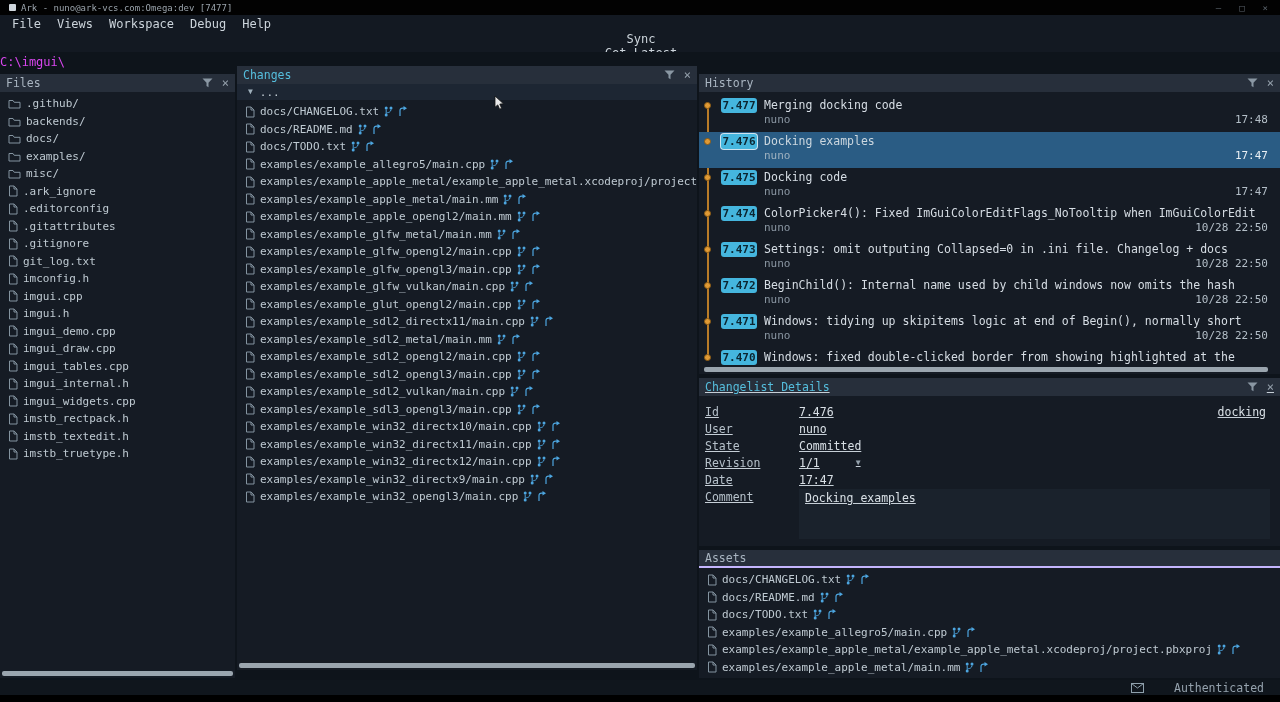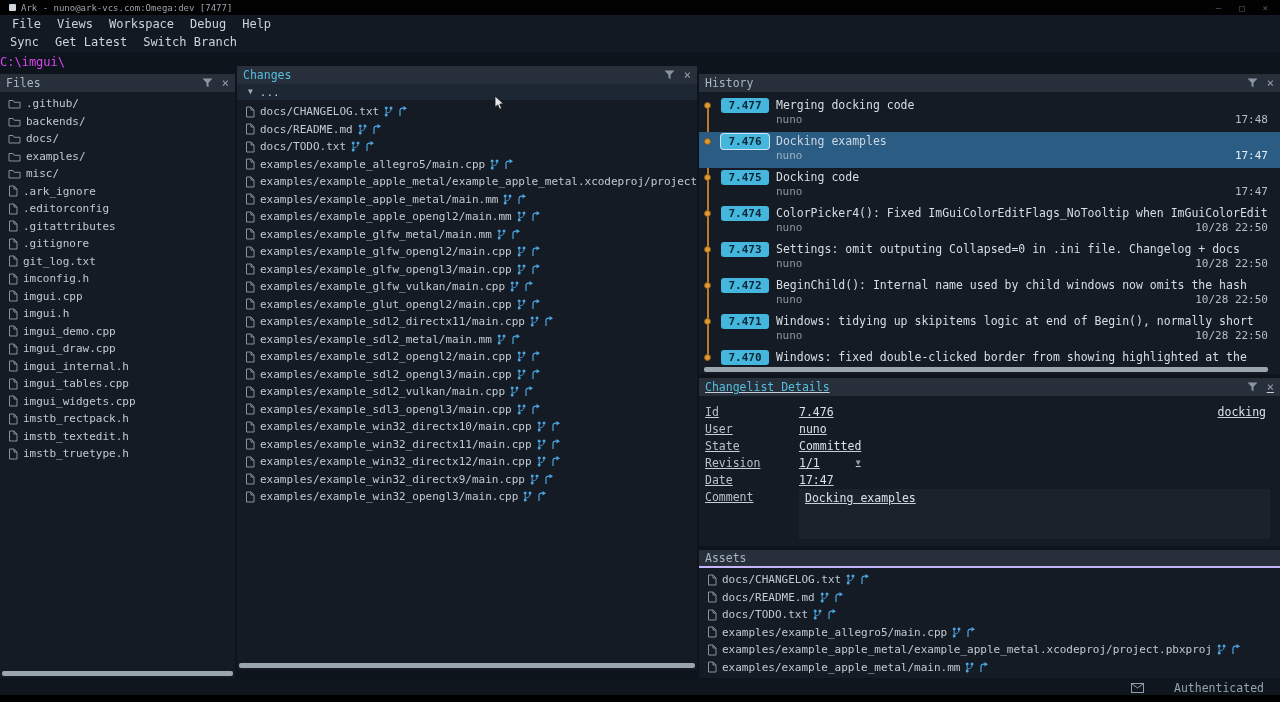--- a/index.html
+++ b/index.html
@@ -13,21 +13,21 @@
   .app-ico{width:7px;height:7px;background:#cfd6dc;border-radius:1px;flex:none;}
   .win-btns{position:absolute;right:12px;top:0;height:15px;display:flex;gap:18px;align-items:center;
             color:#5c656d;font-size:9px;}
   .win-btns span{cursor:default;}
 
   
   .menubar{position:absolute;top:15px;left:0;right:0;height:17px;background:#131922;
            display:flex;align-items:center;padding-left:4px;}
   .menu-item{padding:0 8px;font-size:12px;color:#ccd4db;}
   .toolbar{position:absolute;top:32px;left:0;right:0;height:20px;background:#131922;
-           display:flex;align-items:center;padding-left:2px;}
+           display:flex;align-items:center;padding-left:2px;flex-direction:column;}
   .tool-item{padding:0 8px;font-size:12px;color:#ccd4db;}
   .pathrow{position:absolute;top:52px;left:0;right:0;height:20px;display:flex;align-items:center;
            font-size:12px;color:#d946ef;background:#0e141b;}
 
   
   .panel{position:absolute;background:#151b24;overflow:hidden;}
   .panel-header{height:18px;background:#272f3b;display:flex;align-items:center;gap:9px;
                 padding:0 6px;font-size:11.5px;color:#a9b5c1;}
   .panel-header .ph-title{flex:1;white-space:nowrap;overflow:hidden;}
   .panel-header.active .ph-title{color:#55bedd;}
@@ -53,21 +53,21 @@
 
   .tree-row .ic-folder{display:none;}
   .tree-row.folder .ic-folder{display:block;}
 
   
   .hist-list{position:relative;padding-top:4px;height:278px;overflow:hidden;}
   .hist-line{position:absolute;left:8px;top:14px;width:2px;height:252px;background:#b97c28;}
   .commit{position:relative;height:36px;padding:2px 4px 0 22px;display:flex;align-items:flex-start;}
   .commit .dot{position:absolute;left:5px;top:6px;width:7px;height:7px;border-radius:50%;
                background:#e09a35;border:1px solid #8a5a14;}
-  .badge{flex:none;width:48px;margin-right:7px;background:#45b6de;color:#0b2530;font-size:11px;
+  .badge{flex:none;width:36px;margin-right:7px;background:#45b6de;color:#0b2530;font-size:11px;
          font-weight:bold;text-align:center;border-radius:3px;padding:1px 0;}
   .c-main{flex:1;min-width:0;display:flex;flex-direction:column;}
   .c-title{font-size:11.5px;color:#d6dde4;white-space:nowrap;overflow:hidden;}
   .c-sub{display:flex;justify-content:space-between;font-size:11px;color:#8b97a3;
          padding-right:8px;margin-top:1px;}
   .c-time{color:#b4bfc8;}
   .commit.selected{background:#2a5c84;}
   .commit.selected .c-title{color:#ccd7df;}
   .commit.selected .c-sub{color:#9fb2c0;}
   .commit.selected .c-time{color:#e9eff4;}
@@ -274,30 +274,30 @@
           </svg>
           <span class="fname">imgui_draw.cpp</span>
         </div>
 
         <div class="row tree-row file">
 
           <svg class="ic-doc" width="10" height="12" viewBox="0 0 10 12">
             <path d="M1.5 1 h4.6 L9 4 v7 H1.5 z" fill="none" stroke="#8494a0"></path>
             <path d="M6 1 v3 h3" fill="none" stroke="#8494a0"></path>
           </svg>
+          <span class="fname">imgui_tables.cpp</span>
+        </div>
+
+        <div class="row tree-row file">
+
+          <svg class="ic-doc" width="10" height="12" viewBox="0 0 10 12">
+            <path d="M1.5 1 h4.6 L9 4 v7 H1.5 z" fill="none" stroke="#8494a0"></path>
+            <path d="M6 1 v3 h3" fill="none" stroke="#8494a0"></path>
+          </svg>
           <span class="fname">imgui_internal.h</span>
-        </div>
-
-        <div class="row tree-row file">
-
-          <svg class="ic-doc" width="10" height="12" viewBox="0 0 10 12">
-            <path d="M1.5 1 h4.6 L9 4 v7 H1.5 z" fill="none" stroke="#8494a0"></path>
-            <path d="M6 1 v3 h3" fill="none" stroke="#8494a0"></path>
-          </svg>
-          <span class="fname">imgui_tables.cpp</span>
         </div>
 
         <div class="row tree-row file">
 
           <svg class="ic-doc" width="10" height="12" viewBox="0 0 10 12">
             <path d="M1.5 1 h4.6 L9 4 v7 H1.5 z" fill="none" stroke="#8494a0"></path>
             <path d="M6 1 v3 h3" fill="none" stroke="#8494a0"></path>
           </svg>
           <span class="fname">imgui_widgets.cpp</span>
         </div>

